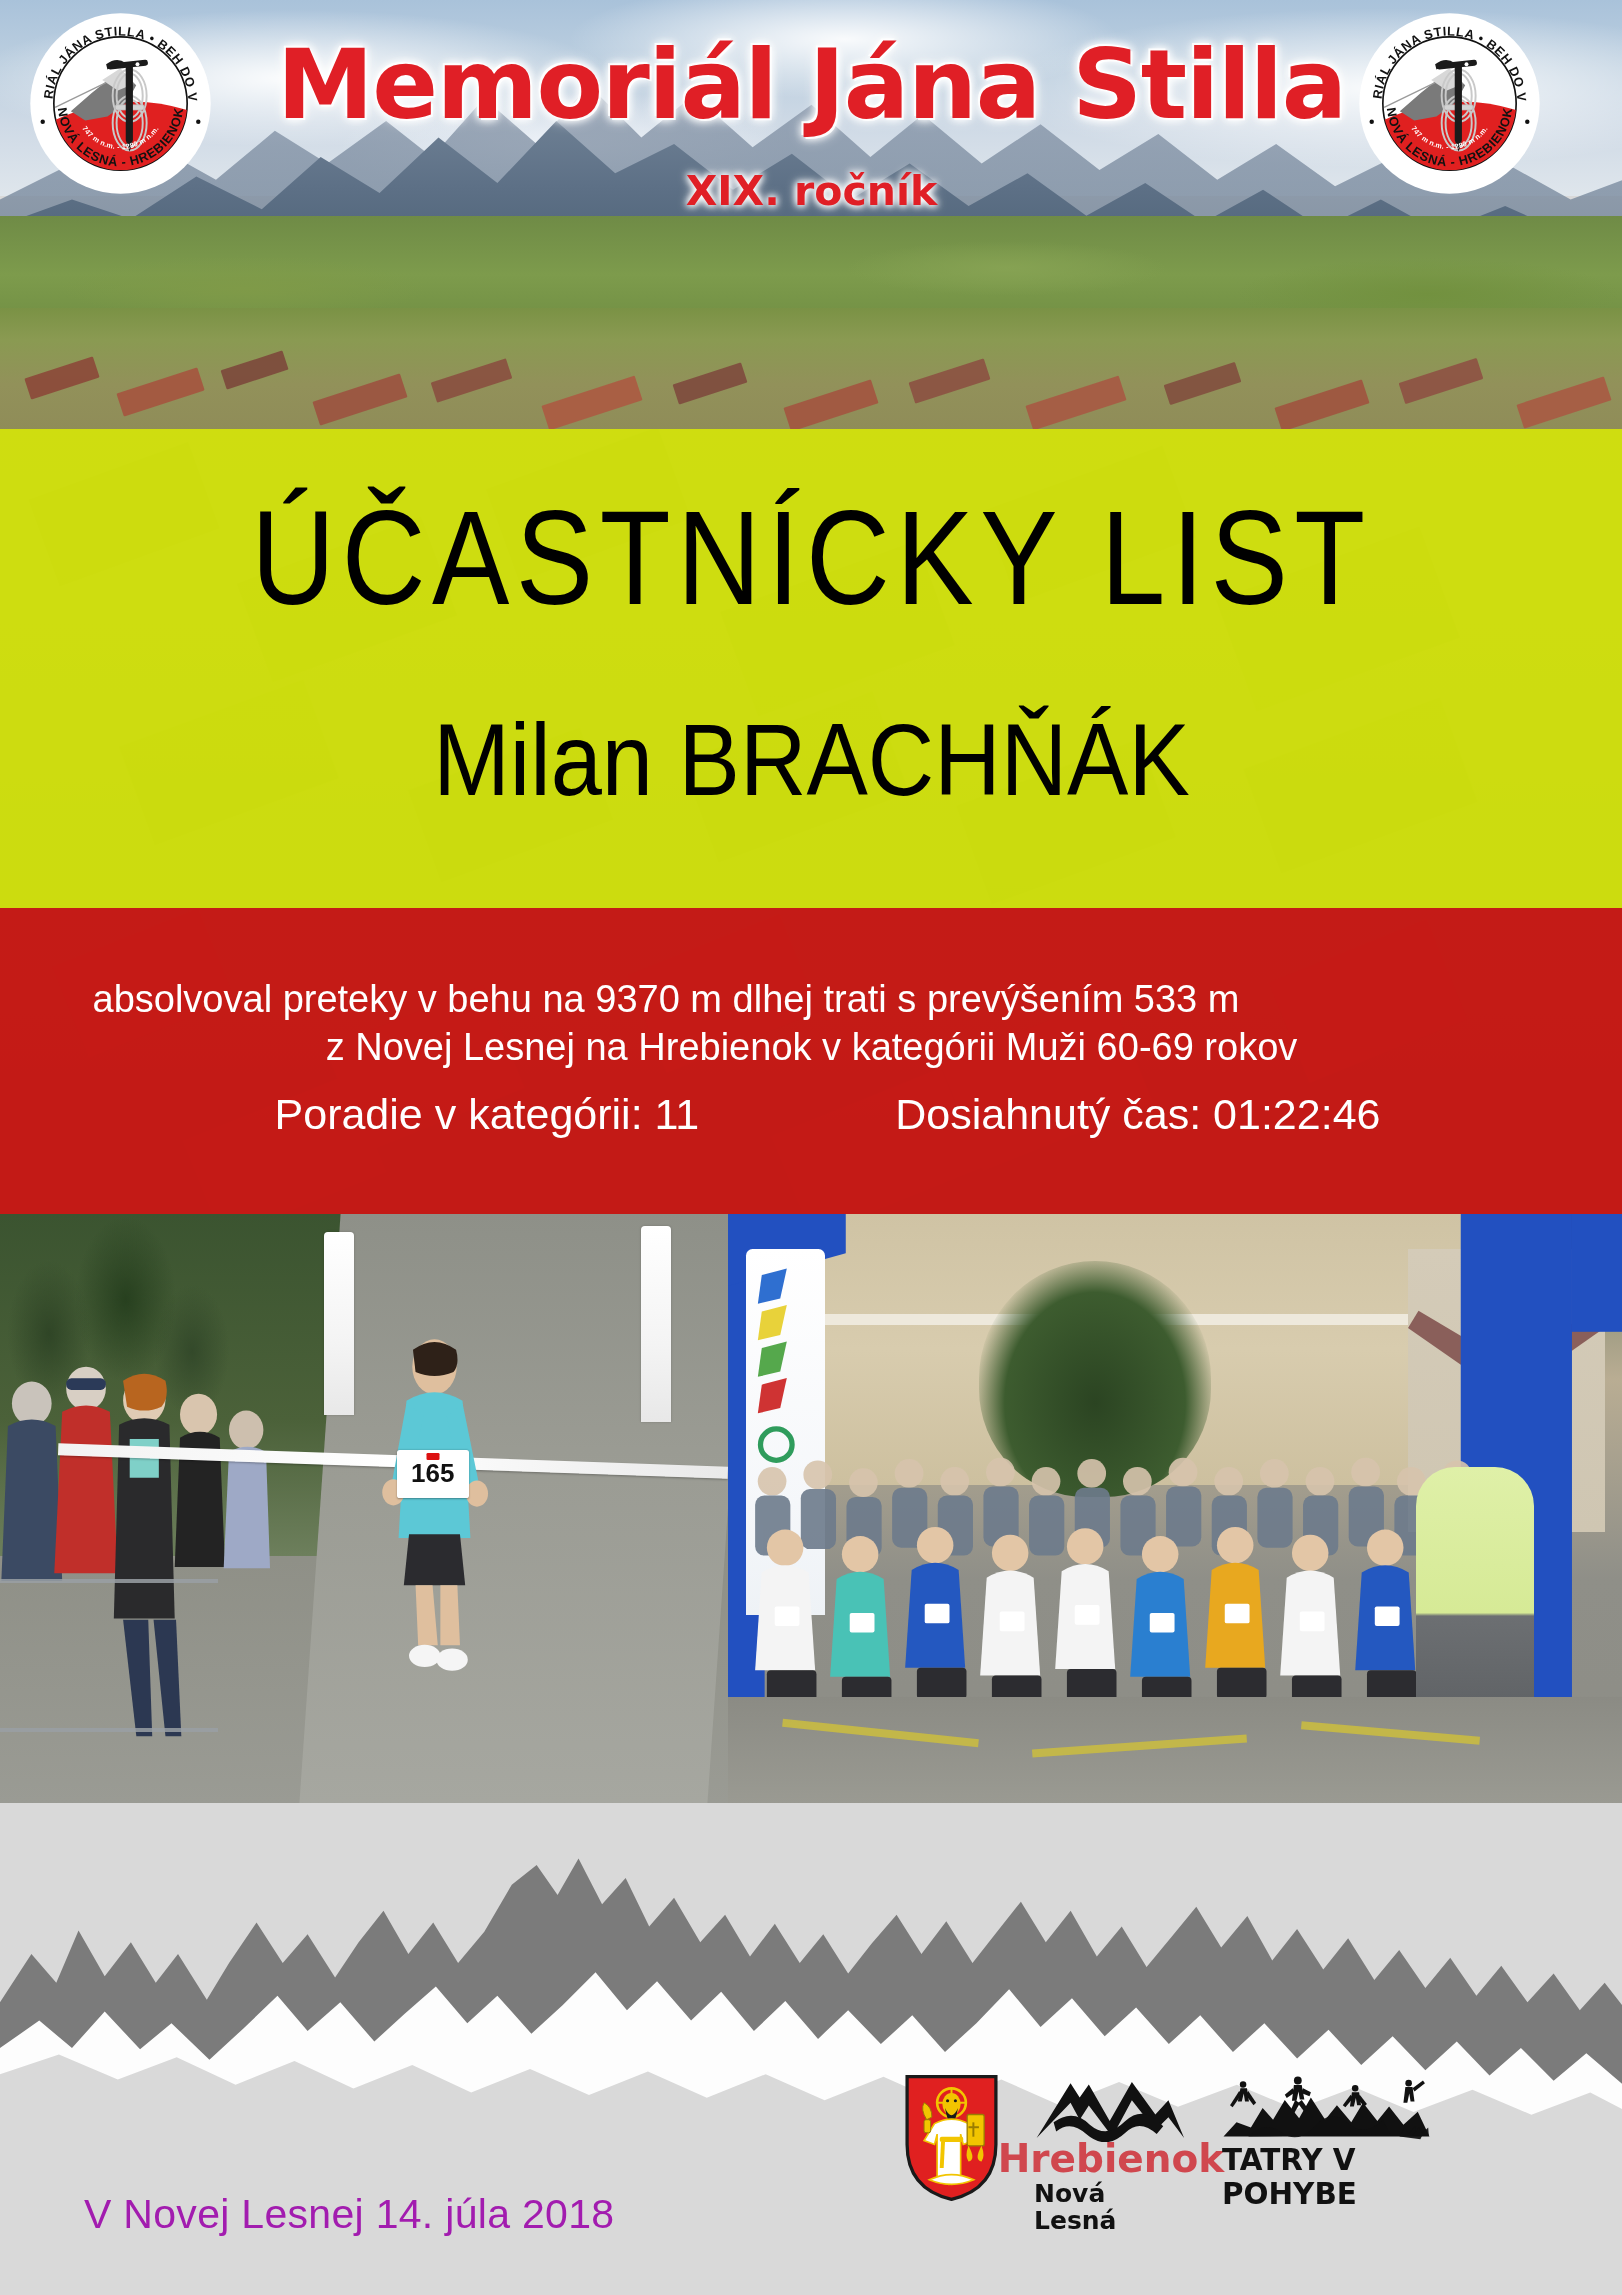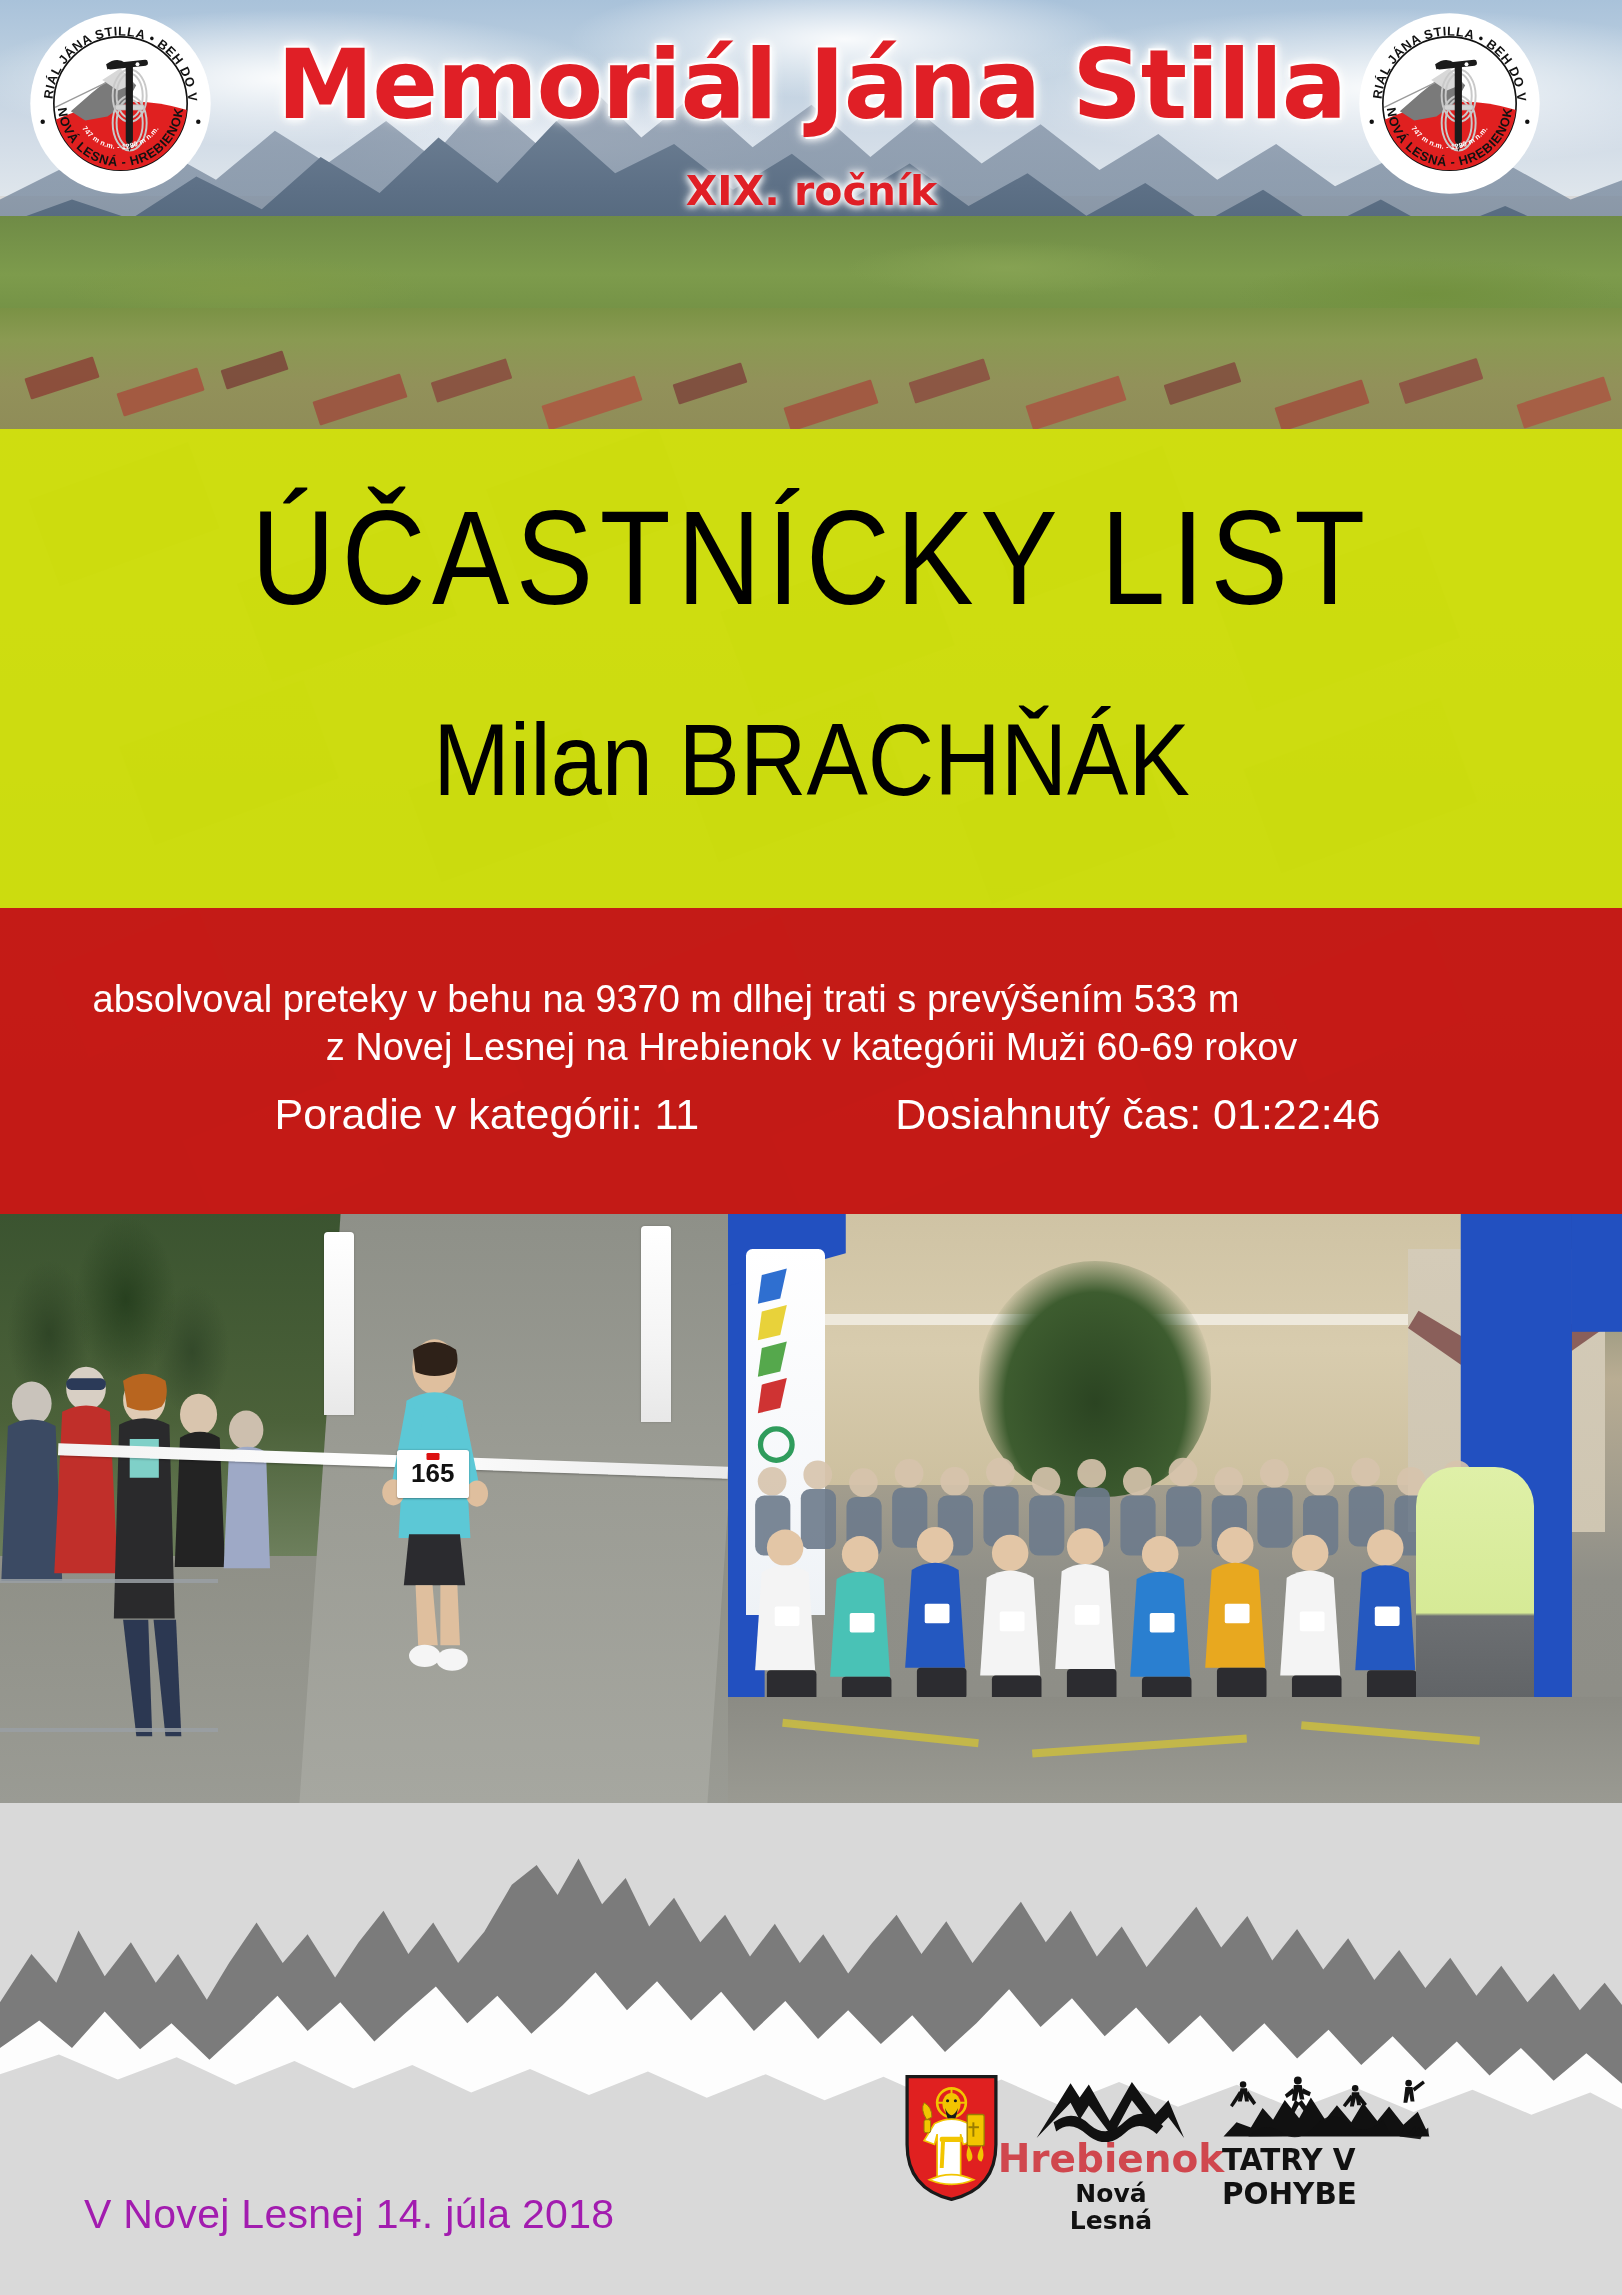--- a/index.html
+++ b/index.html
@@ -177,21 +177,21 @@
     display:flex;justify-content:center;gap:164px;
     font-size:43px;color:#fff;font-family:"Liberation Sans", sans-serif;
   }
   .red-stats span{white-space:nowrap;margin-left:32px;}
 
   
   .coa{width:97px;height:128px;}
   .sporteam{width:154px;display:flex;flex-direction:column;align-items:center;}
   .sporteam .st-peaks{width:154px;height:68px;}
   .sporteam .st-name{font-size:39px;font-weight:bold;color:#D0474E;line-height:1;margin-top:-2.6px;font-family:"DejaVu Sans",sans-serif;}
-  .sporteam .st-sub{font-size:25px;font-weight:bold;color:#111;line-height:1.1;margin-top:1.3px;font-family:"DejaVu Sans",sans-serif;text-align:center;}
+  .sporteam .st-sub{font-size:25px;font-weight:bold;color:#111;line-height:1.1;margin-top:1.3px;font-family:"DejaVu Sans",sans-serif;}
   .tvp{width:209px;display:flex;flex-direction:column;align-items:center;}
   .tvp .tvp-art{width:209px;height:73px;}
   .tvp .tvp-name{font-size:29.4px;font-weight:bold;color:#111;letter-spacing:0px;font-family:"DejaVu Sans",sans-serif;margin-top:-3.9px;}
 </style>
 </head>
 <body>
 
 <div id="poster">
 
   <div class="panorama">

